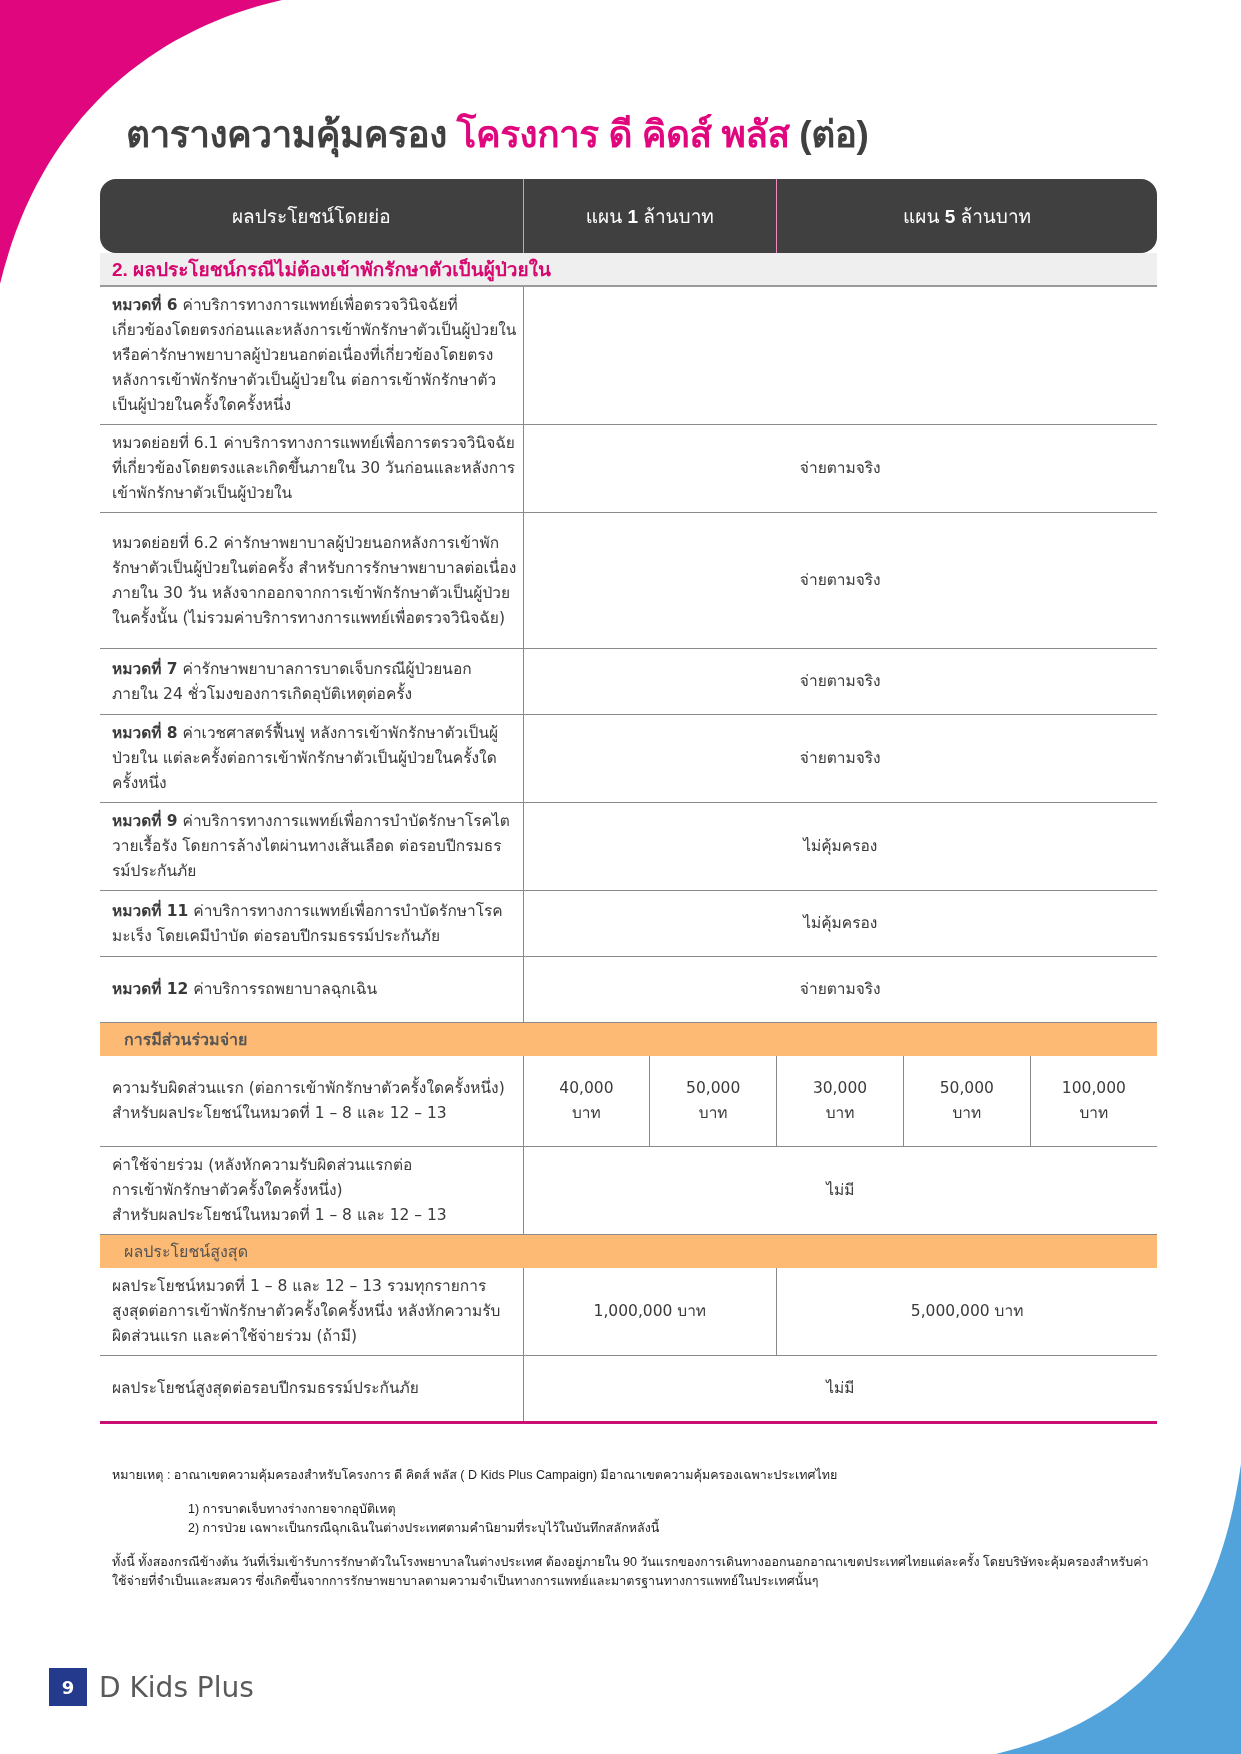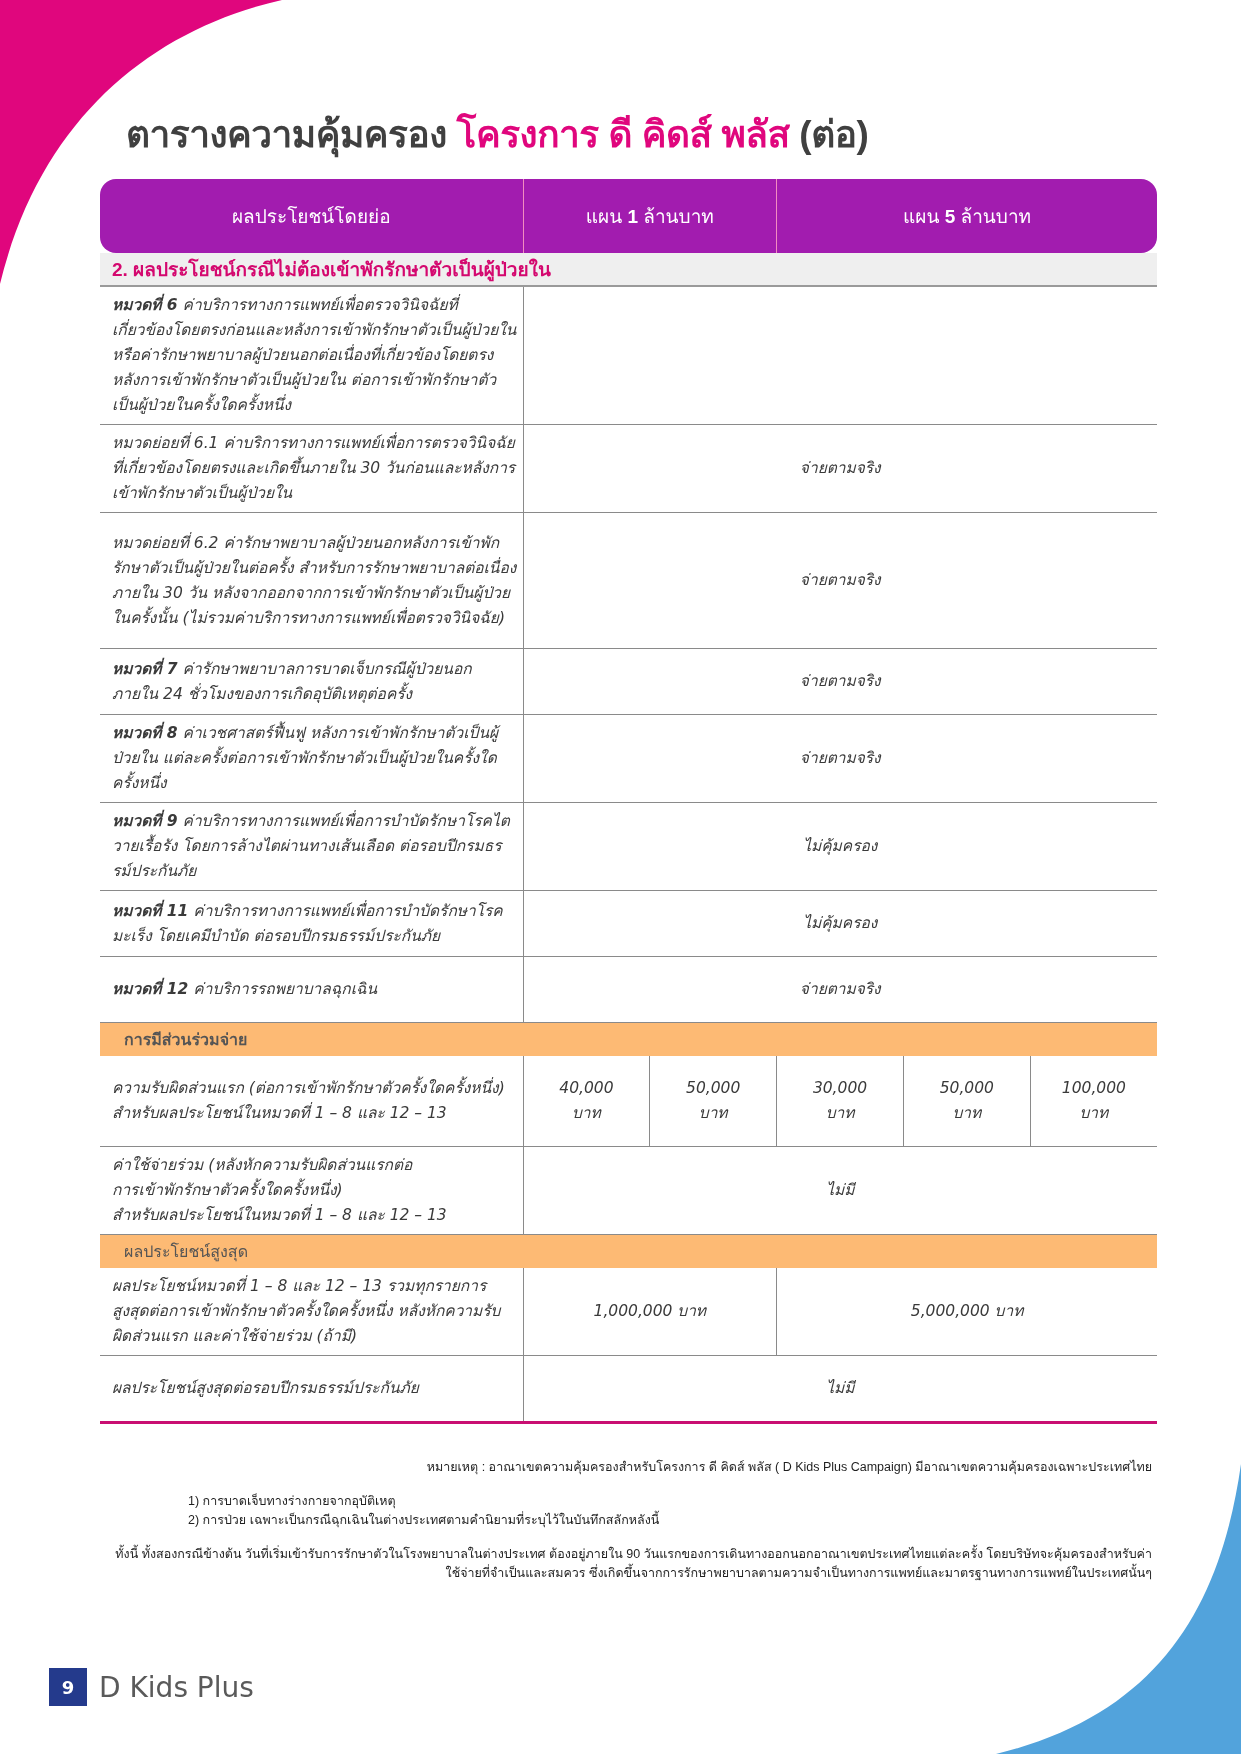--- a/index.html
+++ b/index.html
@@ -22,21 +22,21 @@
   .page-title .accent { color:#e0067d; }
 
   table.cov {
     position:absolute; left:100px; top:179px; width:1057px;
     border-collapse:collapse; table-layout:fixed;
     font-size:15.5px; line-height:25px; color:#3a3a3a;
   }
   table.cov col.c0 { width:423px; }
   table.cov col.cs { width:126.8px; }
   .hdr th {
-    background:#a21caf; color:#ffffff; font-weight:normal;
+    background:#404040; color:#ffffff; font-weight:normal;
     font-size:19px; height:72px; text-align:center;
     font-family:"Liberation Sans", sans-serif;
     border-left:1px solid #f28cc0;
   }
   .hdr th:first-child { border-left:none; border-radius:16px 0 0 16px; }
   .hdr th:last-child { border-radius:0 16px 16px 0; }
   .hdr th b { font-weight:bold; }
 
   .sec-grey td {
     background:#efefef; color:#d4086f; font-weight:bold;
@@ -44,39 +44,38 @@
     border-bottom:2px solid #9a9a9a;
     font-family:"Liberation Sans", sans-serif;
   }
   .sec-pink td {
     background:#fdba74; color:#555; font-size:16px;
     height:33px; padding:0 24px; font-weight:bold;
   }
   tr.row td {
     border-bottom:1.5px solid #8a8a8a;
     vertical-align:middle;
-    font-style:italic;
   }
   td.lbl {
     padding:6px 5px 6px 12px;
     border-right:1.5px solid #8a8a8a;
   }
   td.lbl b { font-weight:bold; }
   td.val { text-align:center; padding:20px; }
   td.val.sub { border-right:1px solid #8a8a8a; }
   td.val.sub:last-child { border-right:none; }
   td.val.split { border-right:1.5px solid #8a8a8a; }
   tr.last td { border-bottom:3px solid #c90f72; }
 
   .notes {
     position:absolute; left:112px; top:1458px; width:1040px;
     font-size:12.5px; line-height:19px; color:#1f1f1f;
     font-family:"Liberation Sans", sans-serif;
   }
-  .notes p { margin:0 0 15px 0;text-align:right; }
+  .notes p { margin:8px 0 15px 0; }
   .notes .li { padding-left:76px; }
 
   .footer { position:absolute; left:49px; top:1668px; display:flex; align-items:center; }
   .page-no {
     width:38px; height:38px; background:#243a8c; color:#fff;
     font-weight:bold; font-size:18px; display:flex; align-items:center; justify-content:center;
     font-family:"DejaVu Sans", sans-serif;
   }
   .brand { margin-left:12px; font-size:28px; color:#5a5a5a; font-family:"DejaVu Sans", sans-serif; }
 </style>

